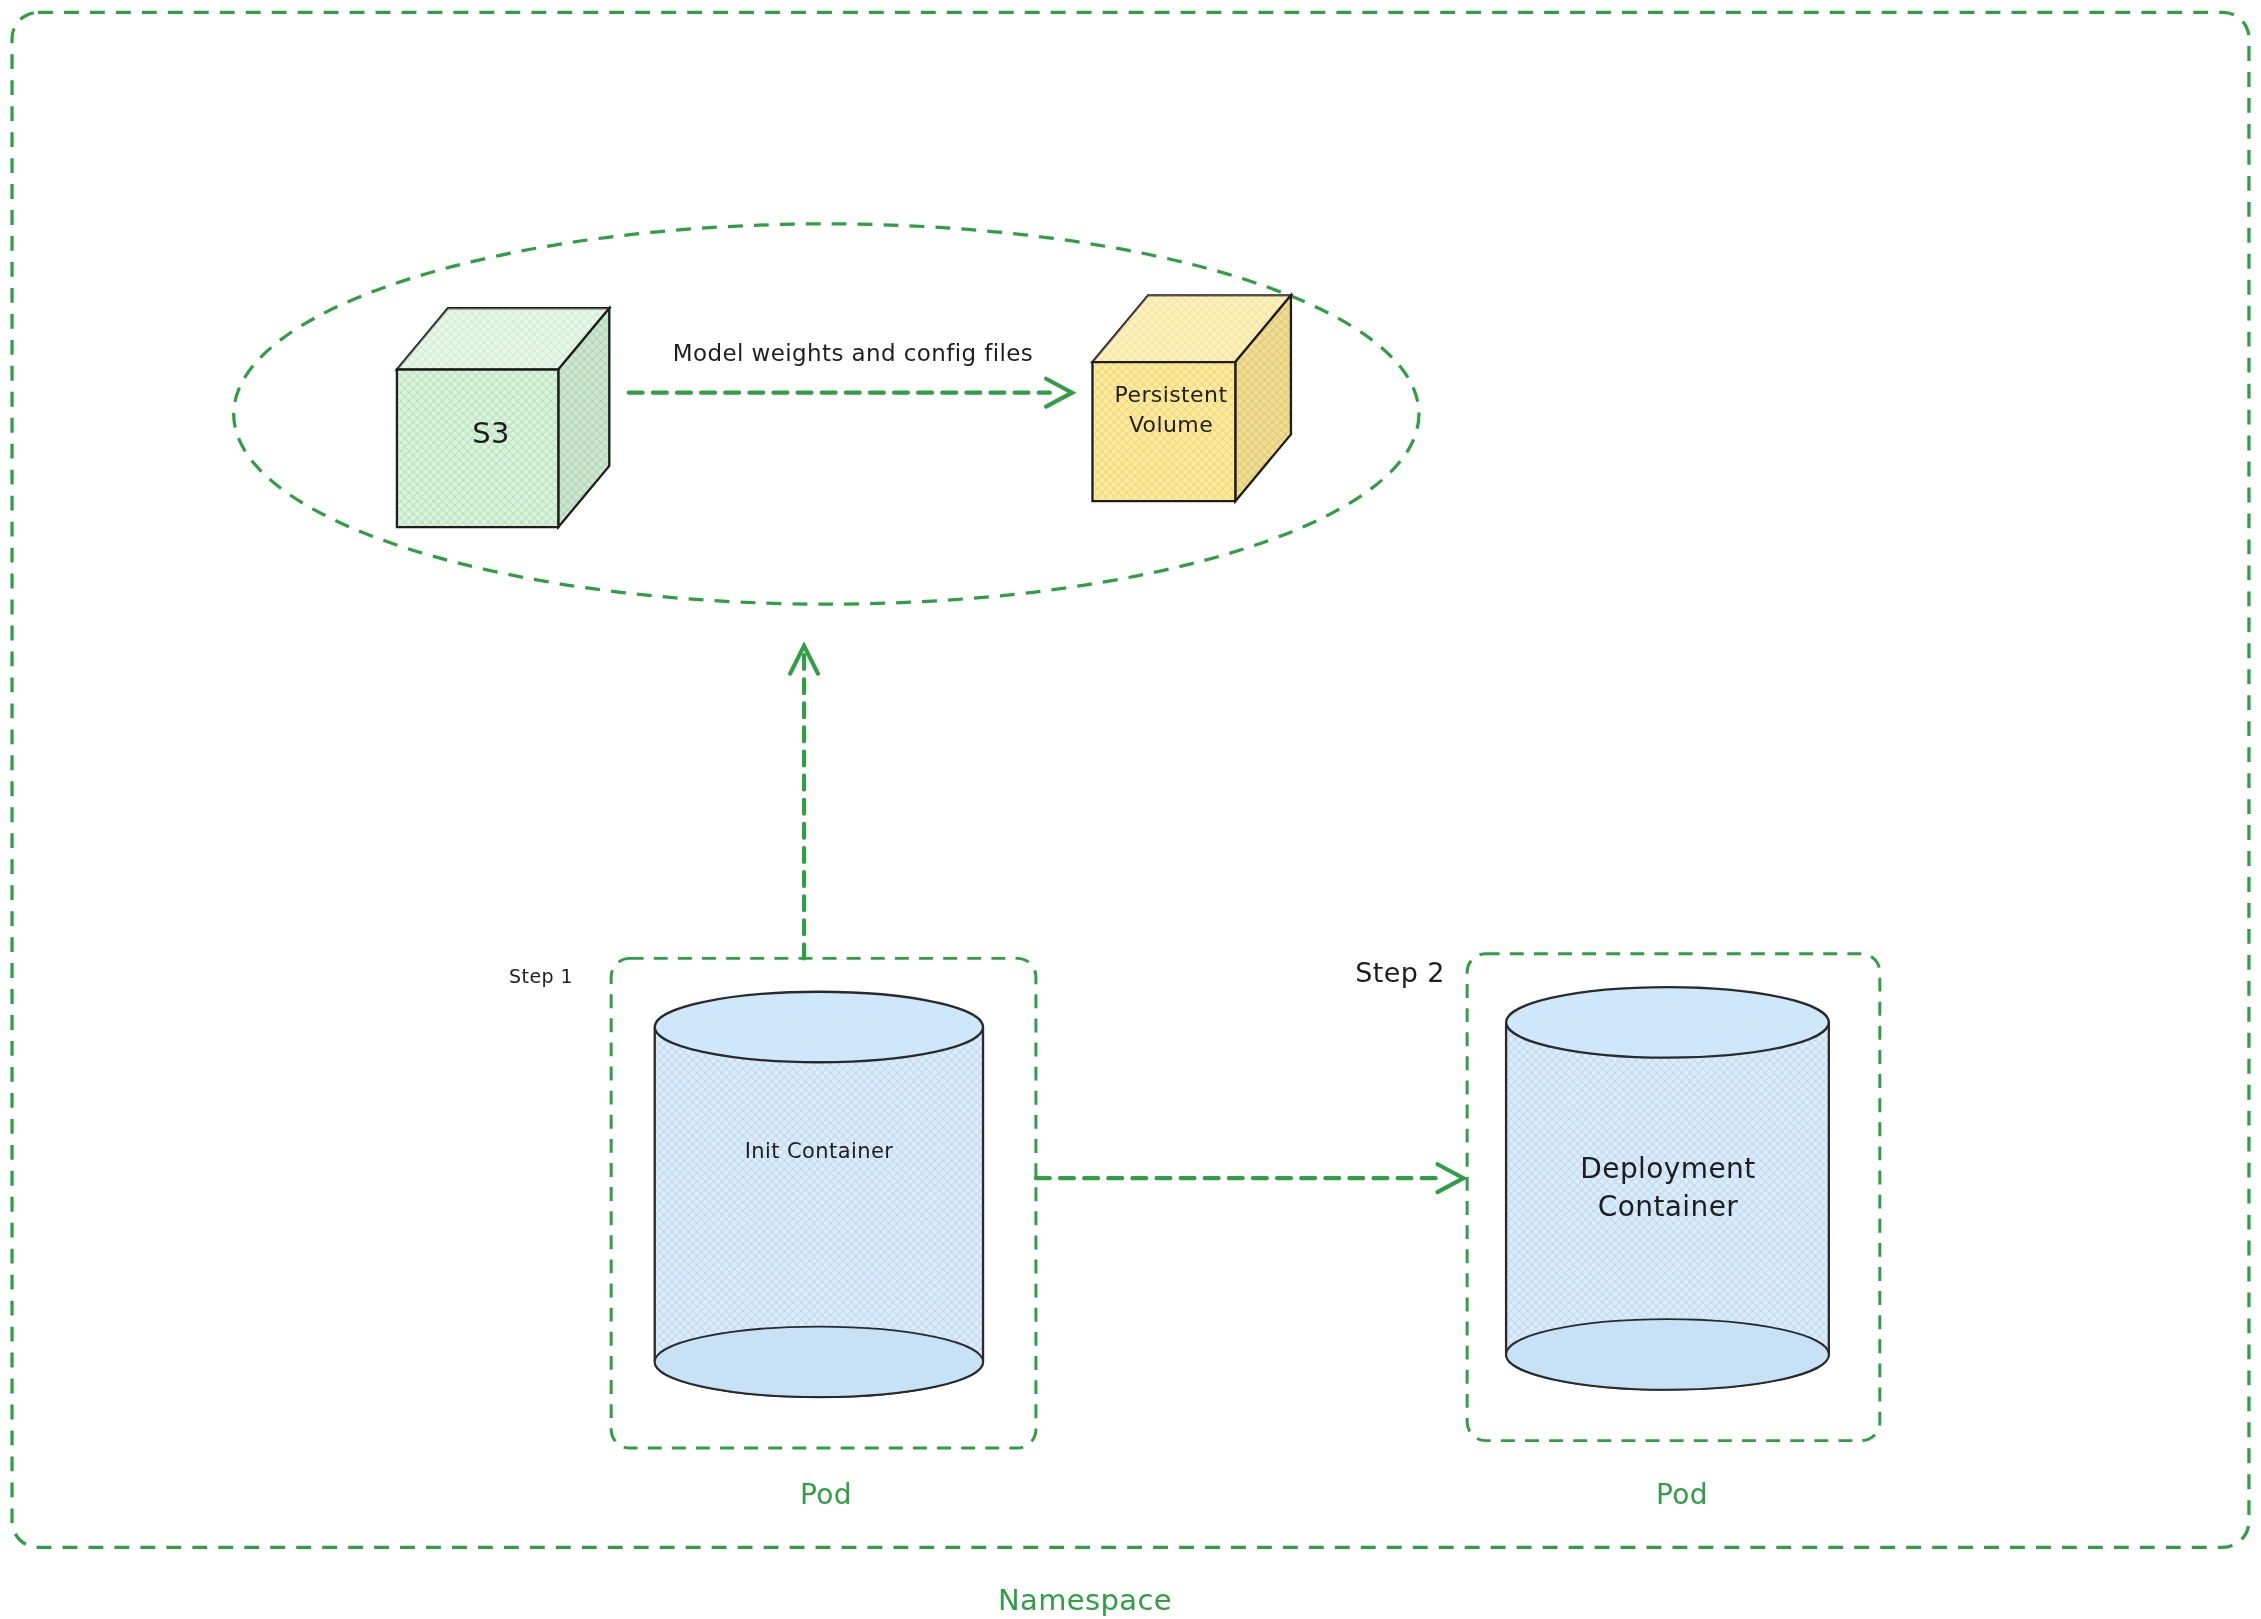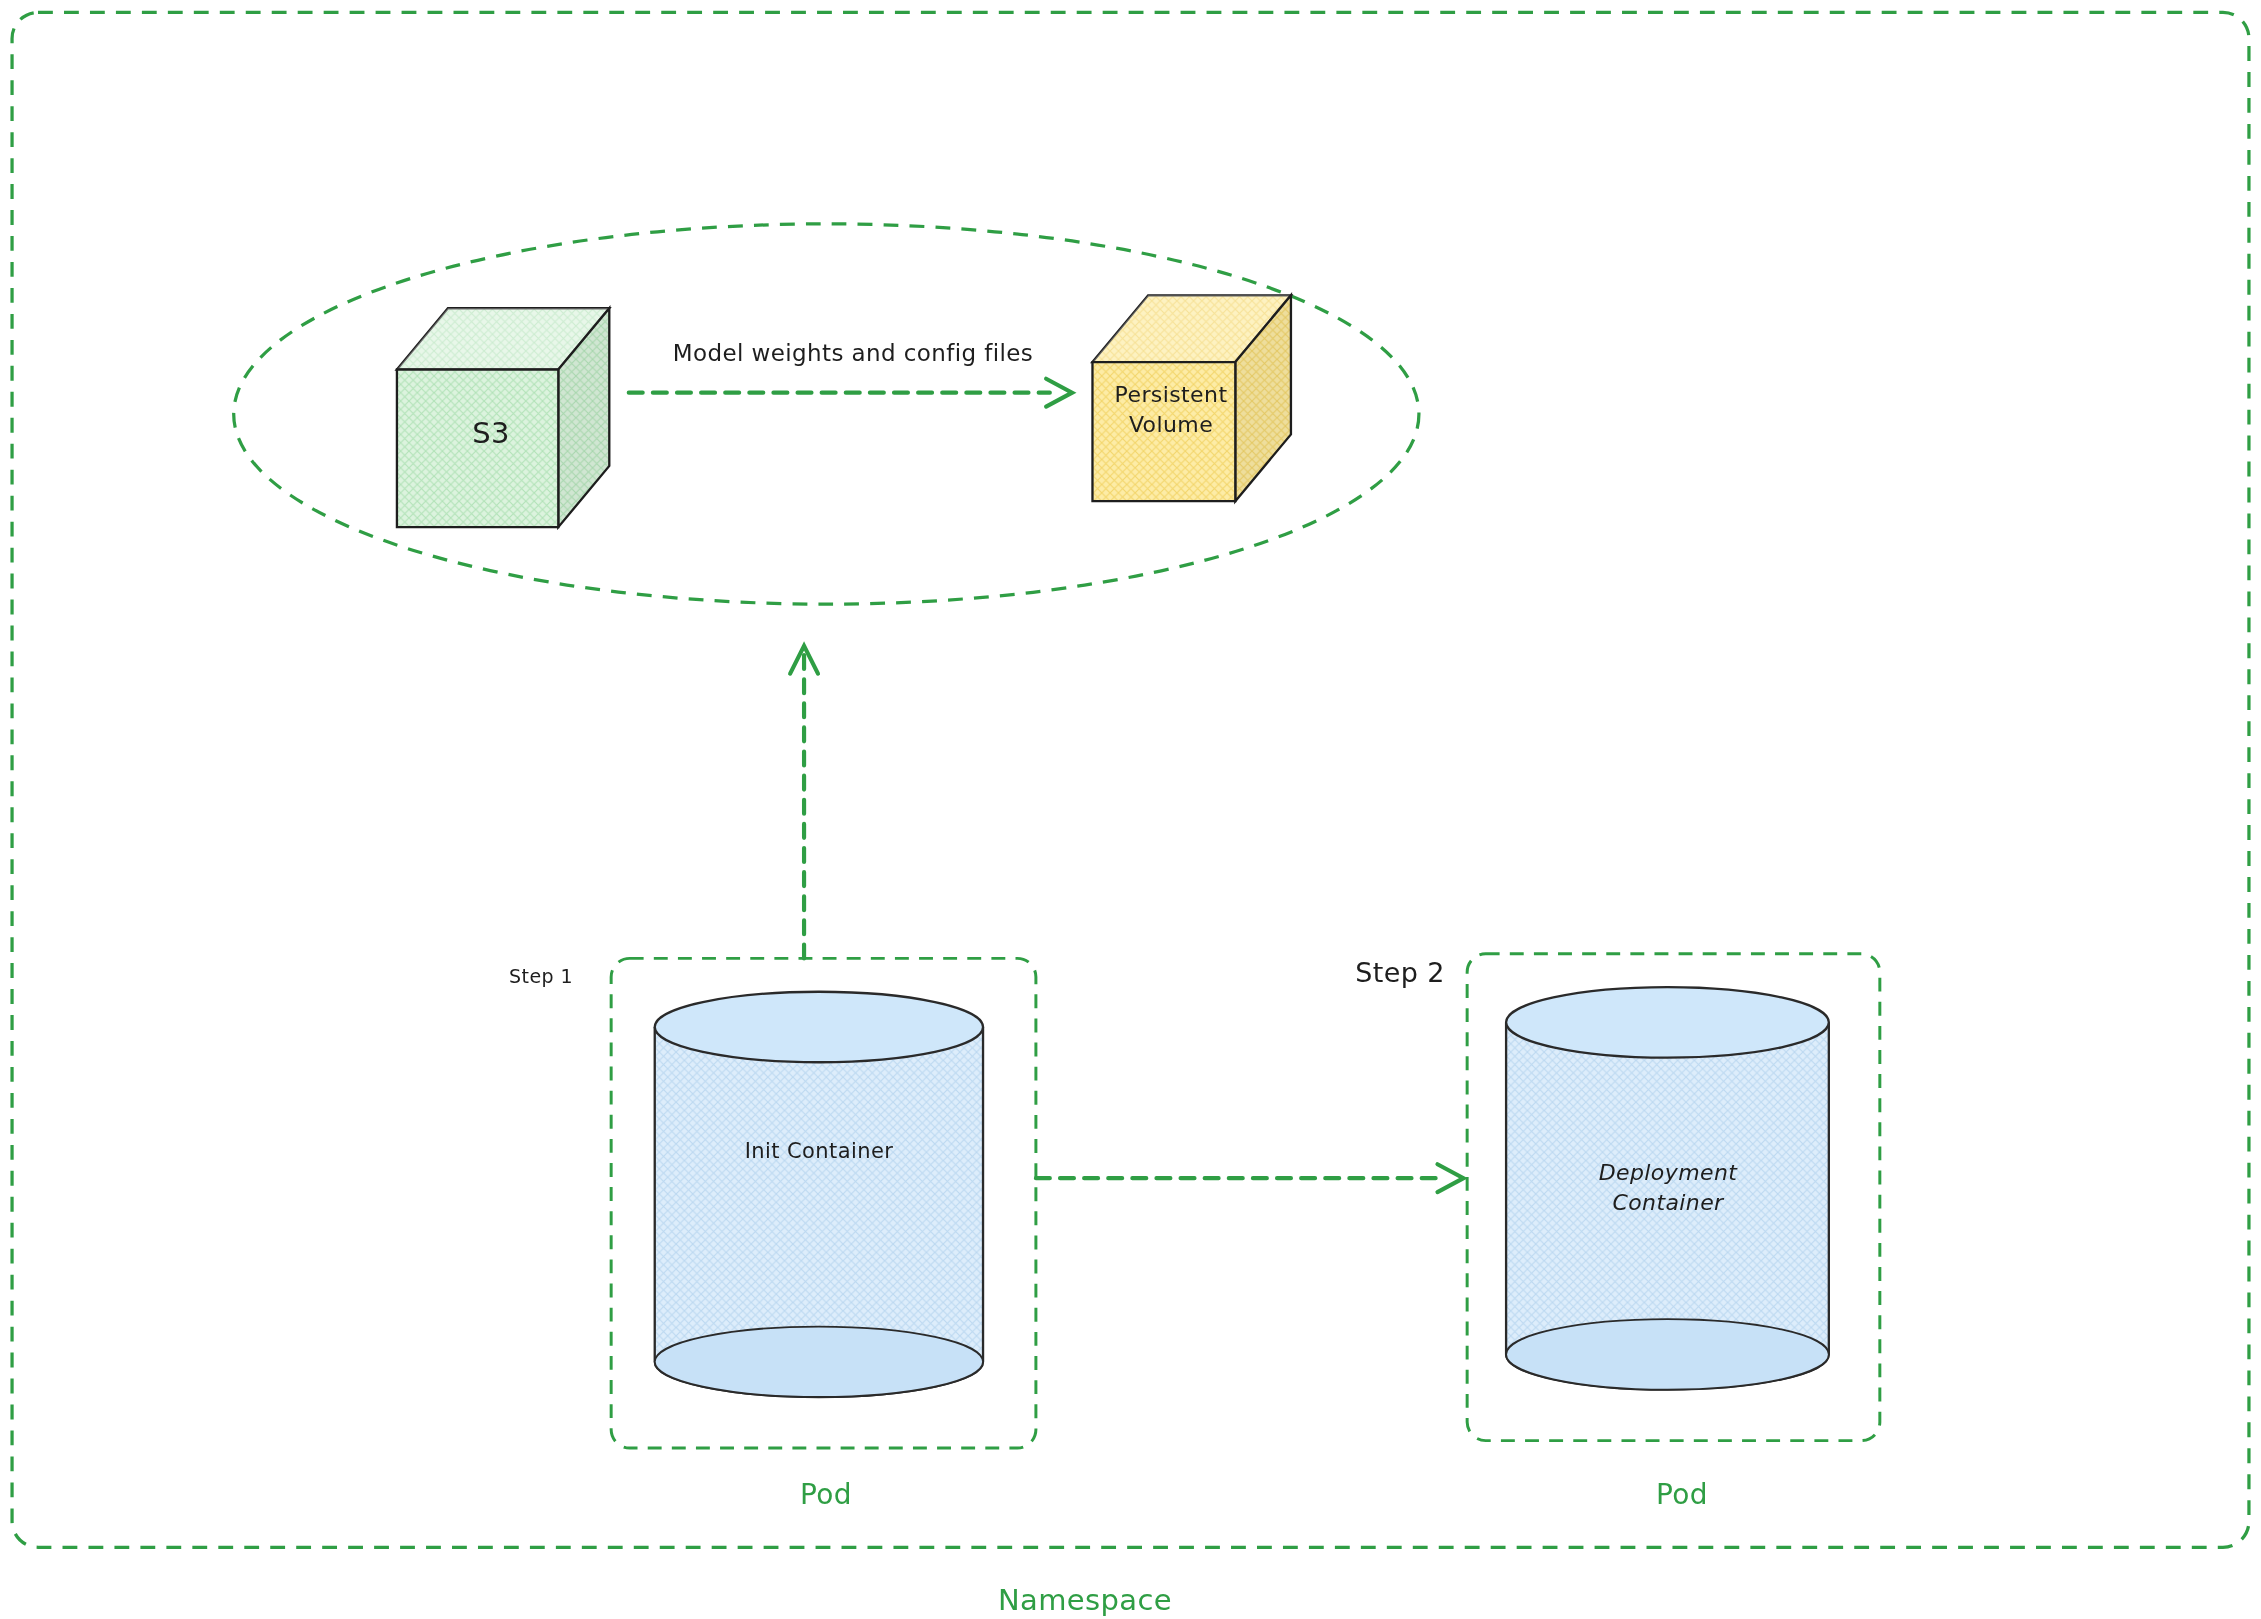--- a/index.html
+++ b/index.html
@@ -23,21 +23,21 @@
   }
   .green{color:#2f9e44;}
   .t-title{left:839px;top:178px;font-size:29px;}
   .t-arrow{left:841px;top:354px;font-size:23px;margin-left:12px;}
   .t-s3{left:491px;top:434px;font-size:29px;}
   .t-pv{left:1171px;top:410px;font-size:22px;}
   .t-wait{left:544px;top:789px;font-size:34px;}
   .t-step1{left:541px;top:977px;font-size:19px;}
   .t-step2{left:1393px;top:973px;font-size:27px;margin-left:7px;}
   .t-initc{left:819px;top:1151px;font-size:21px;}
-  .t-depc{left:1668px;top:1188px;font-size:22px;font-style:italic;}
+  .t-depc{left:1668px;top:1188px;font-size:28px;}
   .t-pod1{left:826px;top:1495px;font-size:28px;}
   .t-pod2{left:1682px;top:1495px;font-size:28px;}
   .t-ns{left:1085px;top:1601px;font-size:29px;}
 </style>
 </head>
 <body>
 
 <div class="canvas">
 
   <svg class="layer" width="2261" height="1620" viewBox="0 0 2438 1746">

